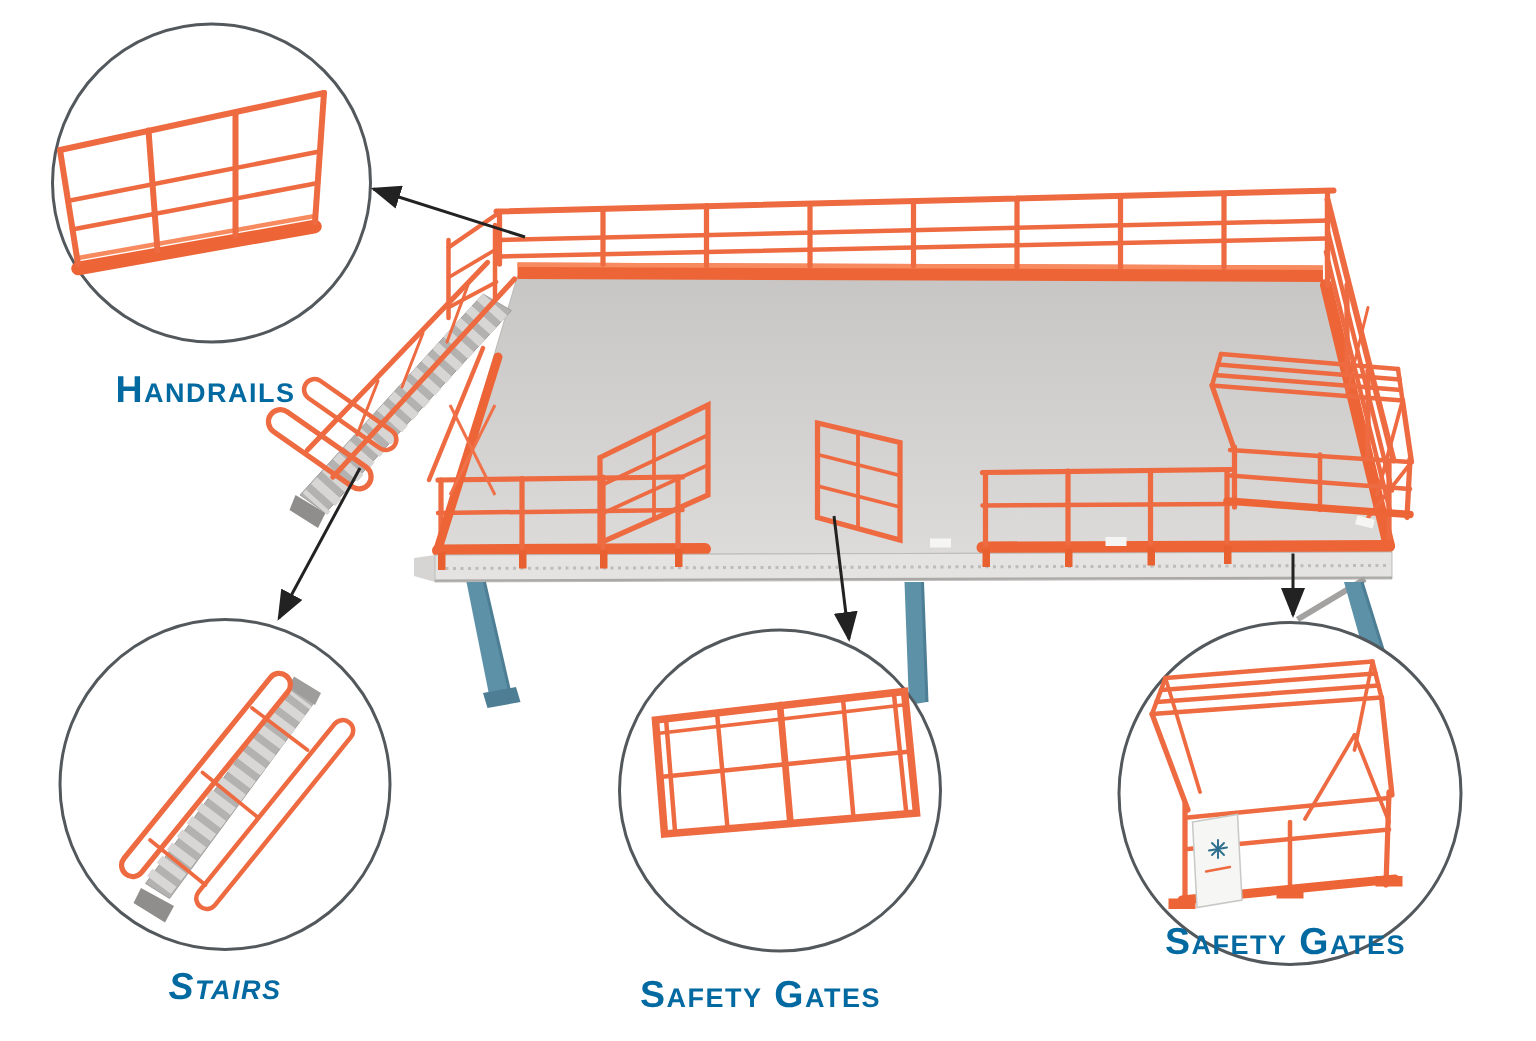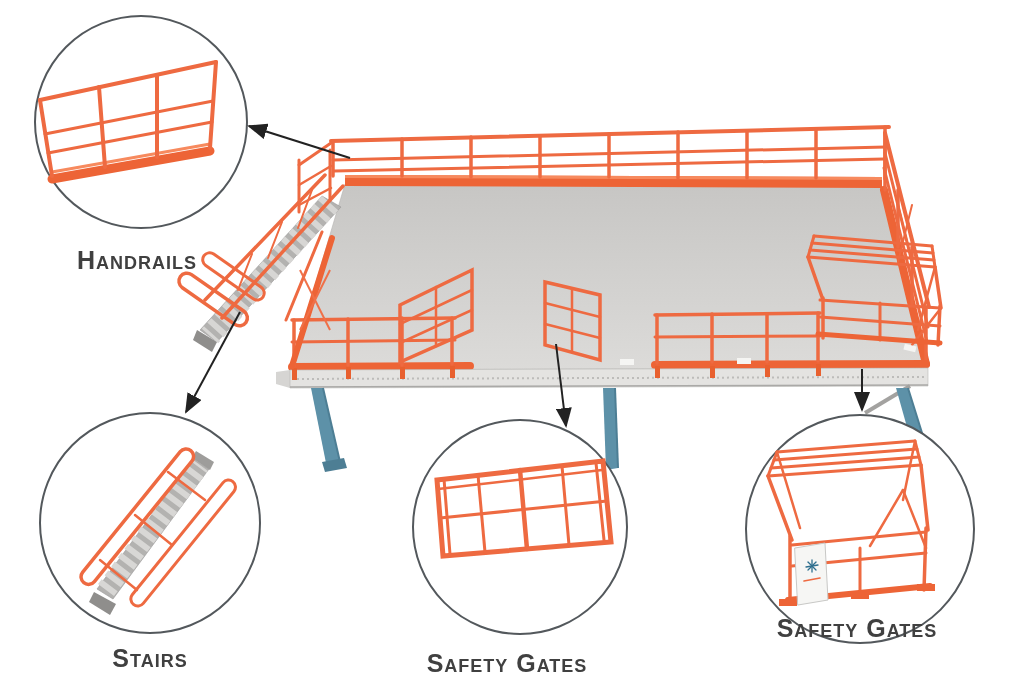--- a/index.html
+++ b/index.html
@@ -3,21 +3,21 @@
 <meta charset="utf-8">
 <style>
   html,body{margin:0;padding:0;background:#ffffff;}
   body{width:1024px;height:694px;position:relative;overflow:hidden;
        font-family:"Liberation Sans", sans-serif;}
   .stage{position:absolute;left:0;top:0;width:1024px;height:694px;}
   .callout-label{
     position:absolute;width:260px;text-align:center;
     font-weight:bold;font-variant:small-caps;
     font-size:25px;letter-spacing:1px;line-height:30px;
-    color:#404040;user-select:none;
+    color:#0369a1;user-select:none;
   }
 </style>
 </head>
 <body>
 
 <svg class="stage" viewBox="0 0 1024 694" xmlns="http://www.w3.org/2000/svg">
   <defs>
     <linearGradient id="deckGrad" x1="0" y1="0" x2="0" y2="1">
       <stop offset="0" stop-color="#c7c6c4"></stop>
       <stop offset="1" stop-color="#dcdbd9"></stop>
@@ -248,17 +248,17 @@
   <g stroke="#222222" stroke-width="2" fill="none">
     <line x1="350" y1="158" x2="249" y2="126" marker-end="url(#ah)"></line>
     <line x1="240" y1="312" x2="186" y2="412" marker-end="url(#ah)"></line>
     <line x1="556" y1="344" x2="566" y2="426" marker-end="url(#ah)"></line>
     <line x1="862" y1="369" x2="862" y2="410" marker-end="url(#ah)"></line>
   </g>
 </svg>
 
 <div class="callout-label" style="left:7px;top:245px;">Handrails</div>
 
-<div class="callout-label" style="left:20px;top:643px;">Stairs</div>
+<div class="callout-label" style="left:20px;top:643px;font-style:italic;">Stairs</div>
 
 <div class="callout-label" style="left:377px;top:648px;">Safety Gates</div>
 
 <div class="callout-label" style="left:727px;top:613px;">Safety Gates</div>
 
 </body></html>

